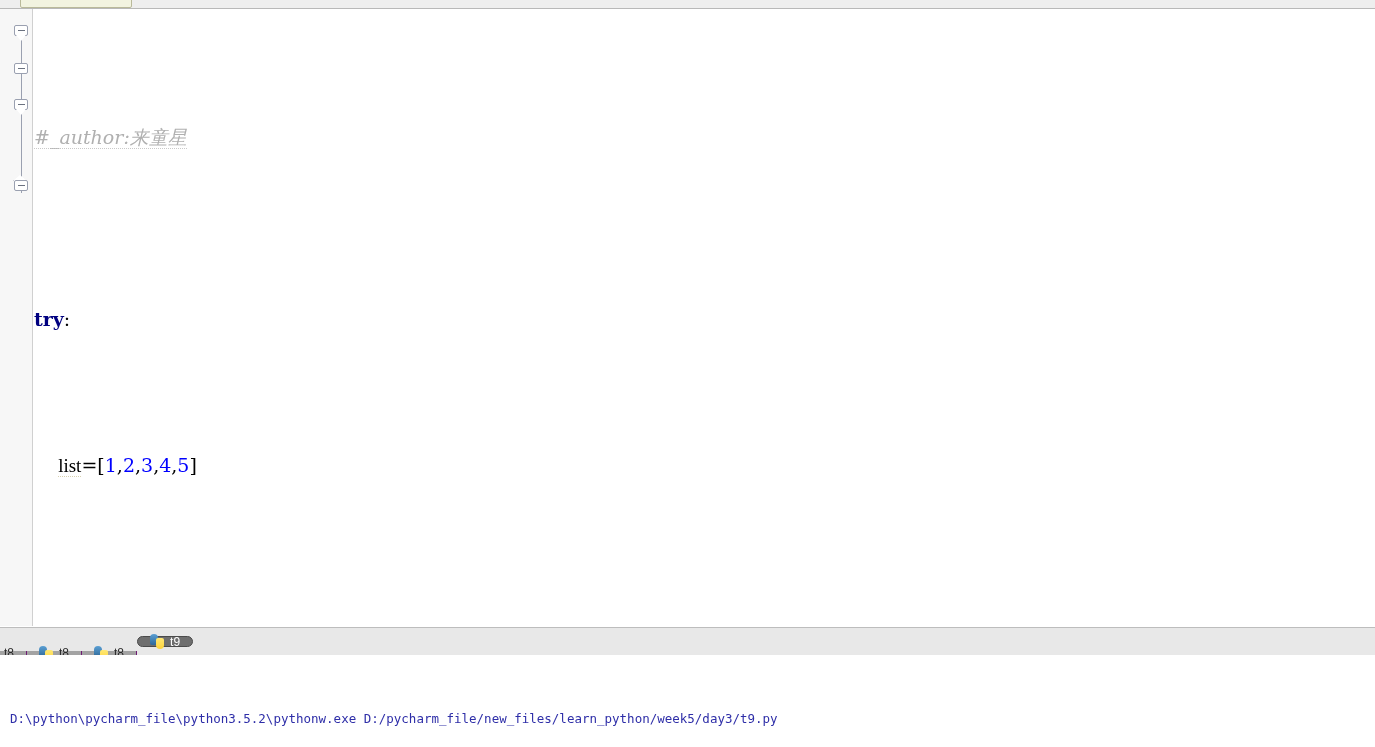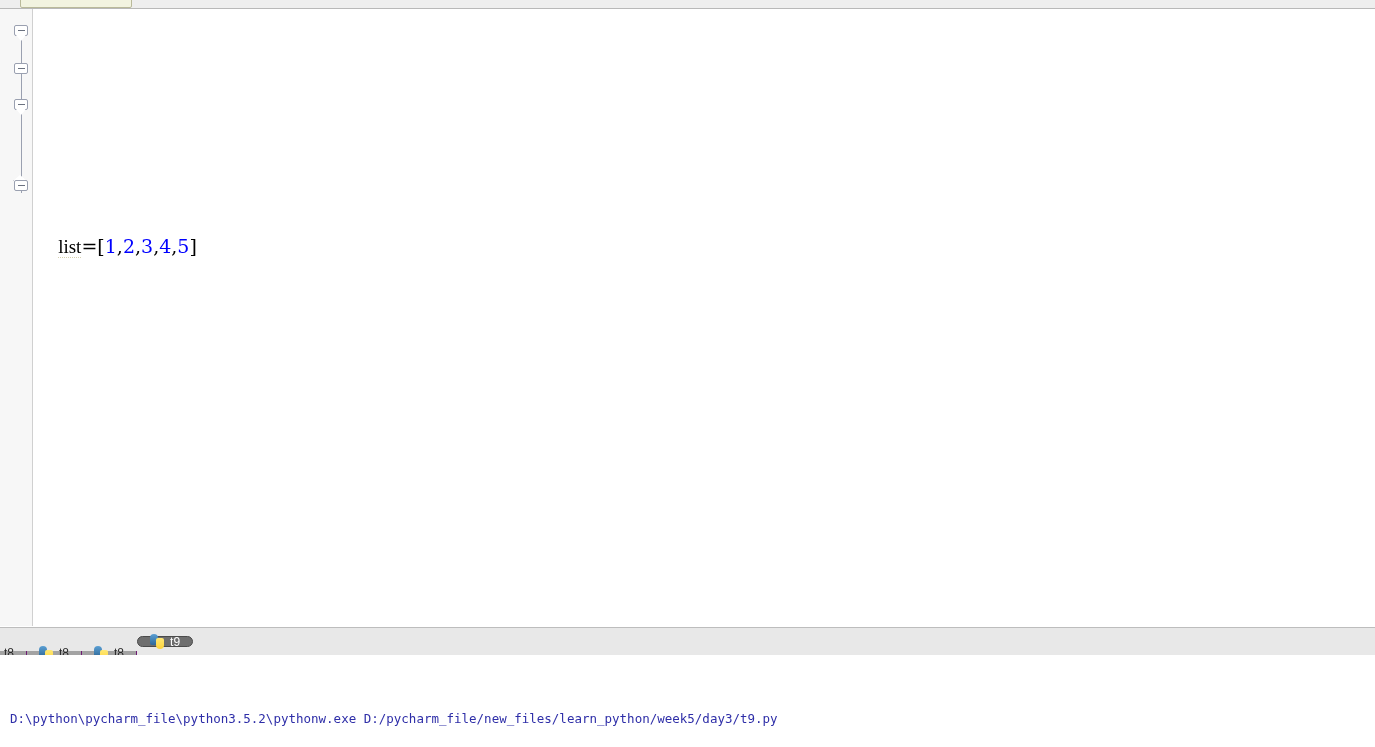--- a/index.html
+++ b/index.html
@@ -263,22 +263,24 @@
         <div class="tip"><i></i></div>
     </div>
     <div class="fold-marker up" style="top:171px;">
       <div class="tipup"></div>
         <div class="box"></div>
     </div>
   </div>
 
   <div id="code">
 
-
-
+    <div class="line"><span class="tok-comment tok-comment-cn">#_author:来童星</span></div>
+
+
+    <div class="line"><span class="tok-kw">try</span><span class="tok-plain">:</span></div>
 
     <div class="line">    <span class="tok-plain squiggle">list</span><span class="tok-plain">=</span><span class="tok-plain">[</span><span class="tok-num">1</span><span class="tok-plain">,</span><span class="tok-num">2</span><span class="tok-plain">,</span><span class="tok-num">3</span><span class="tok-plain">,</span><span class="tok-num">4</span><span class="tok-plain">,</span><span class="tok-num">5</span><span class="tok-plain">]</span></div>
 
     
 
     
 
     
 
     

